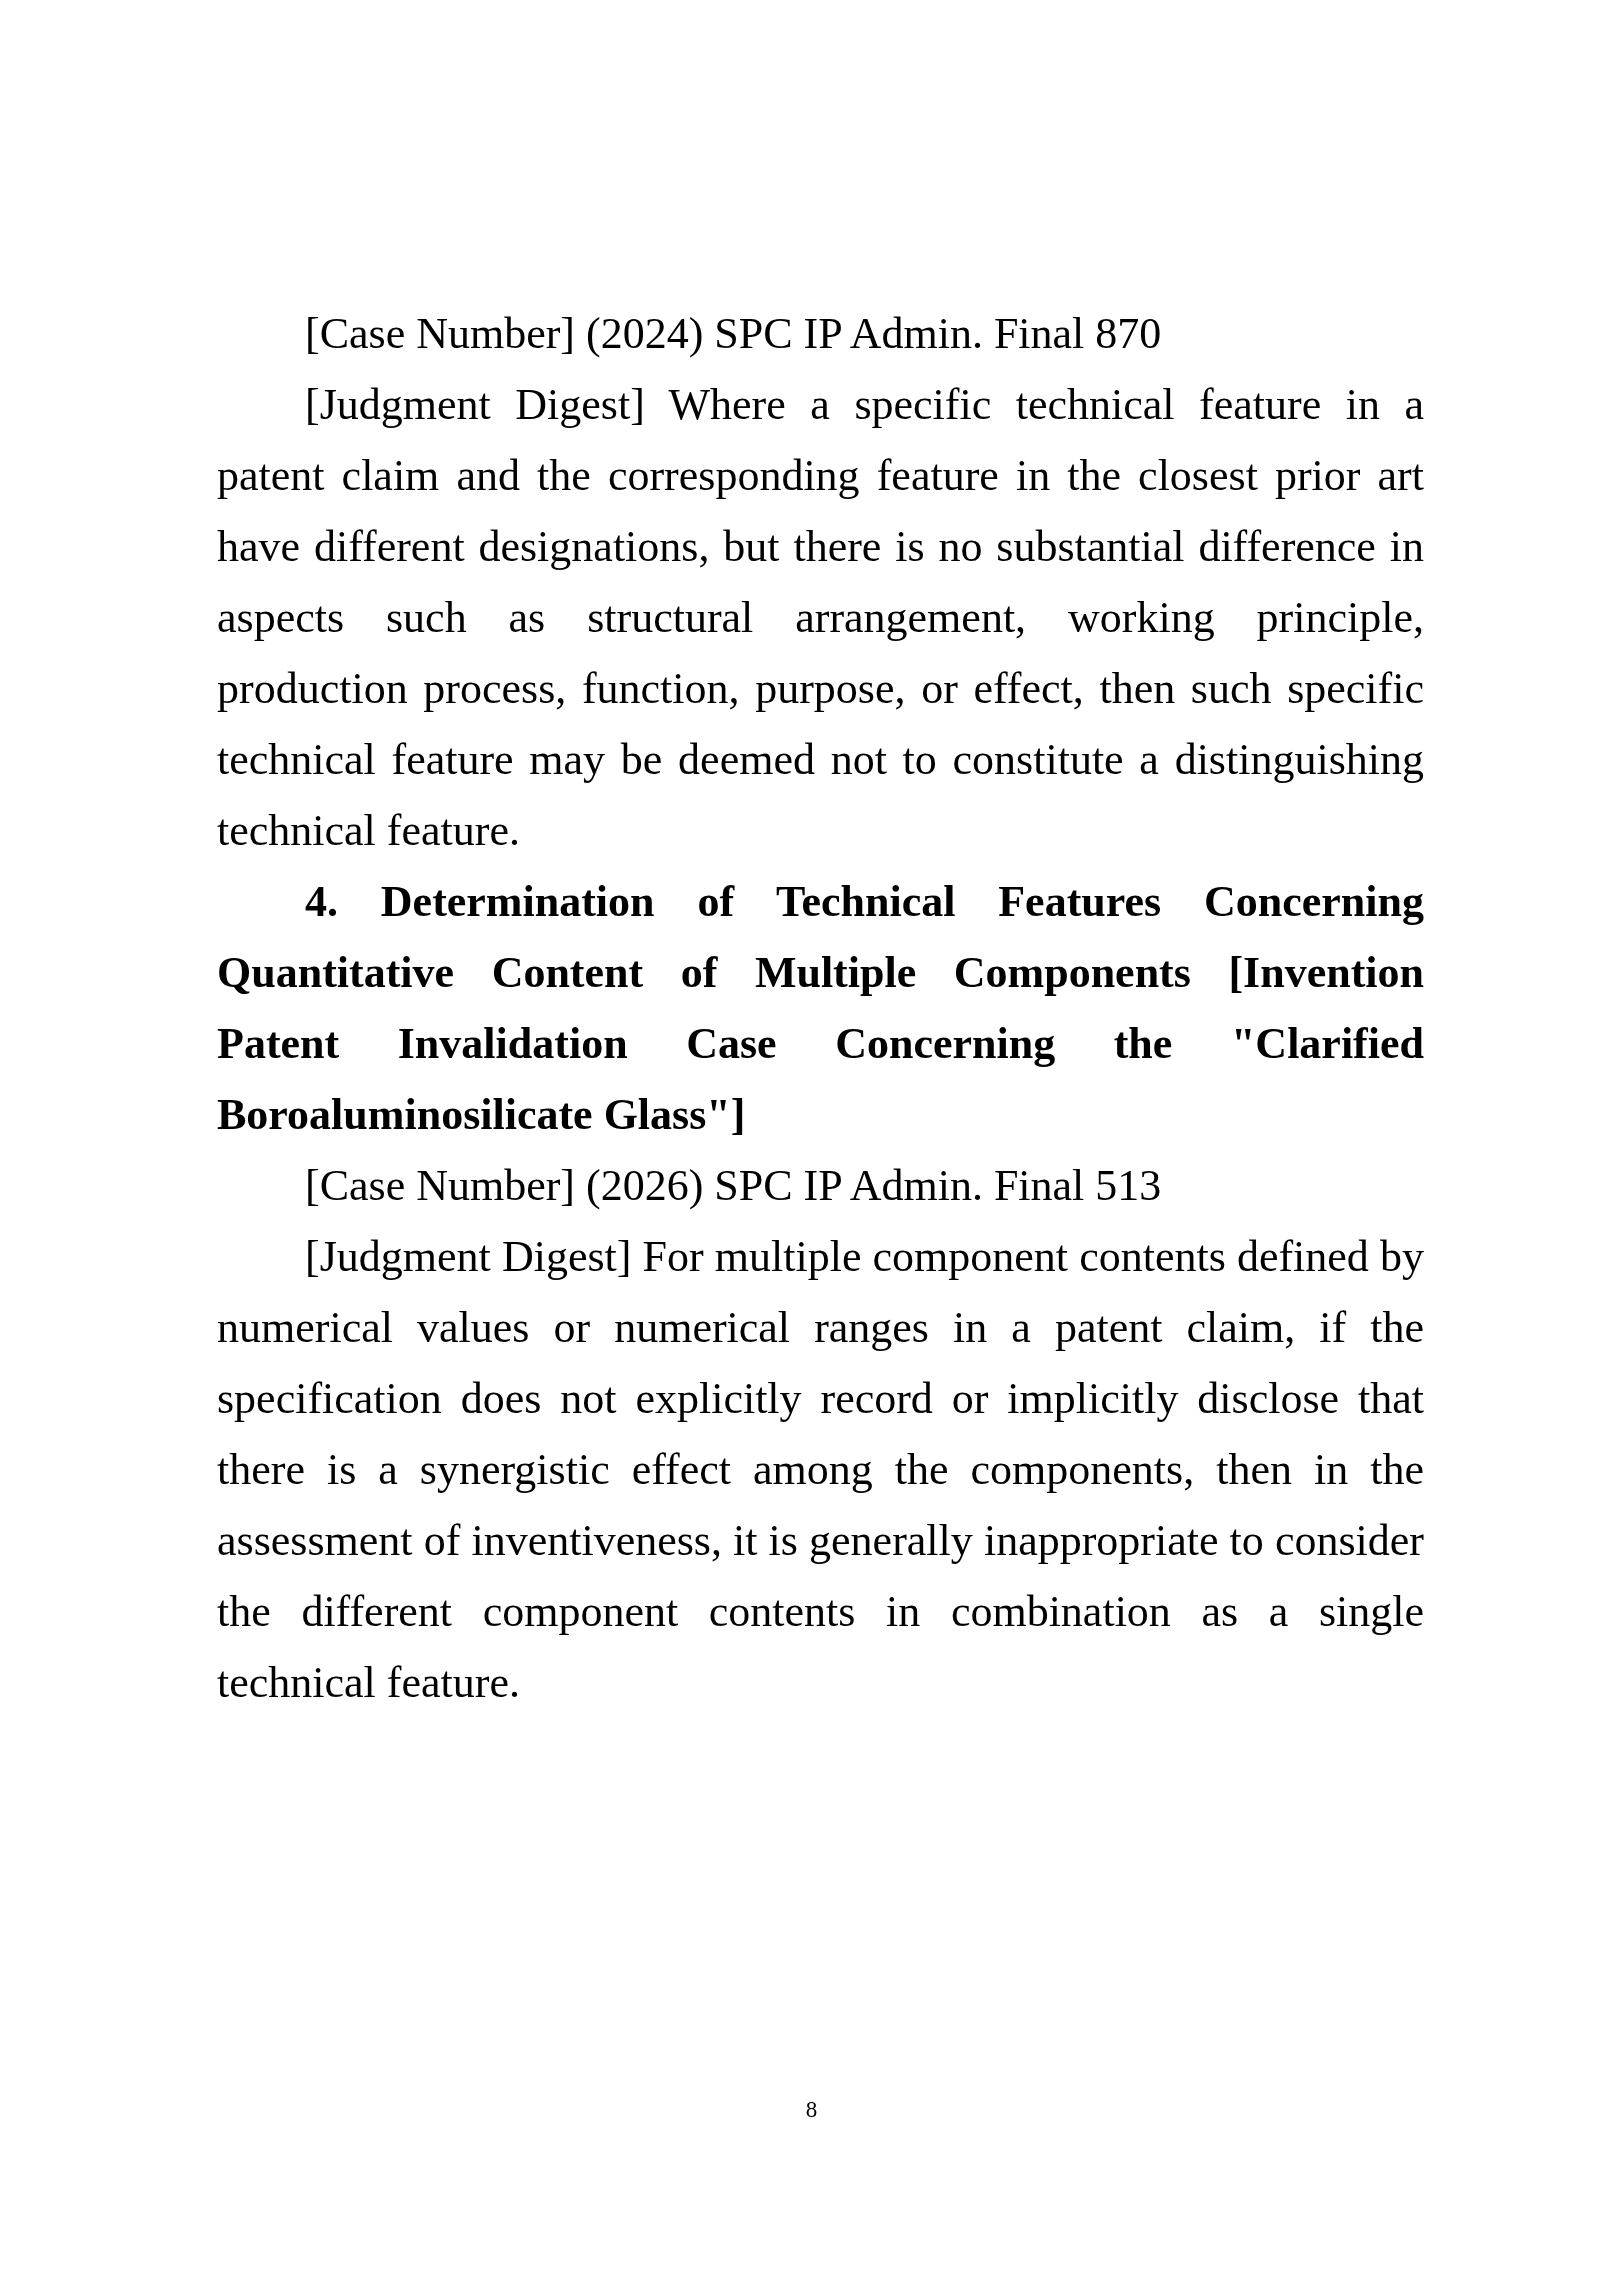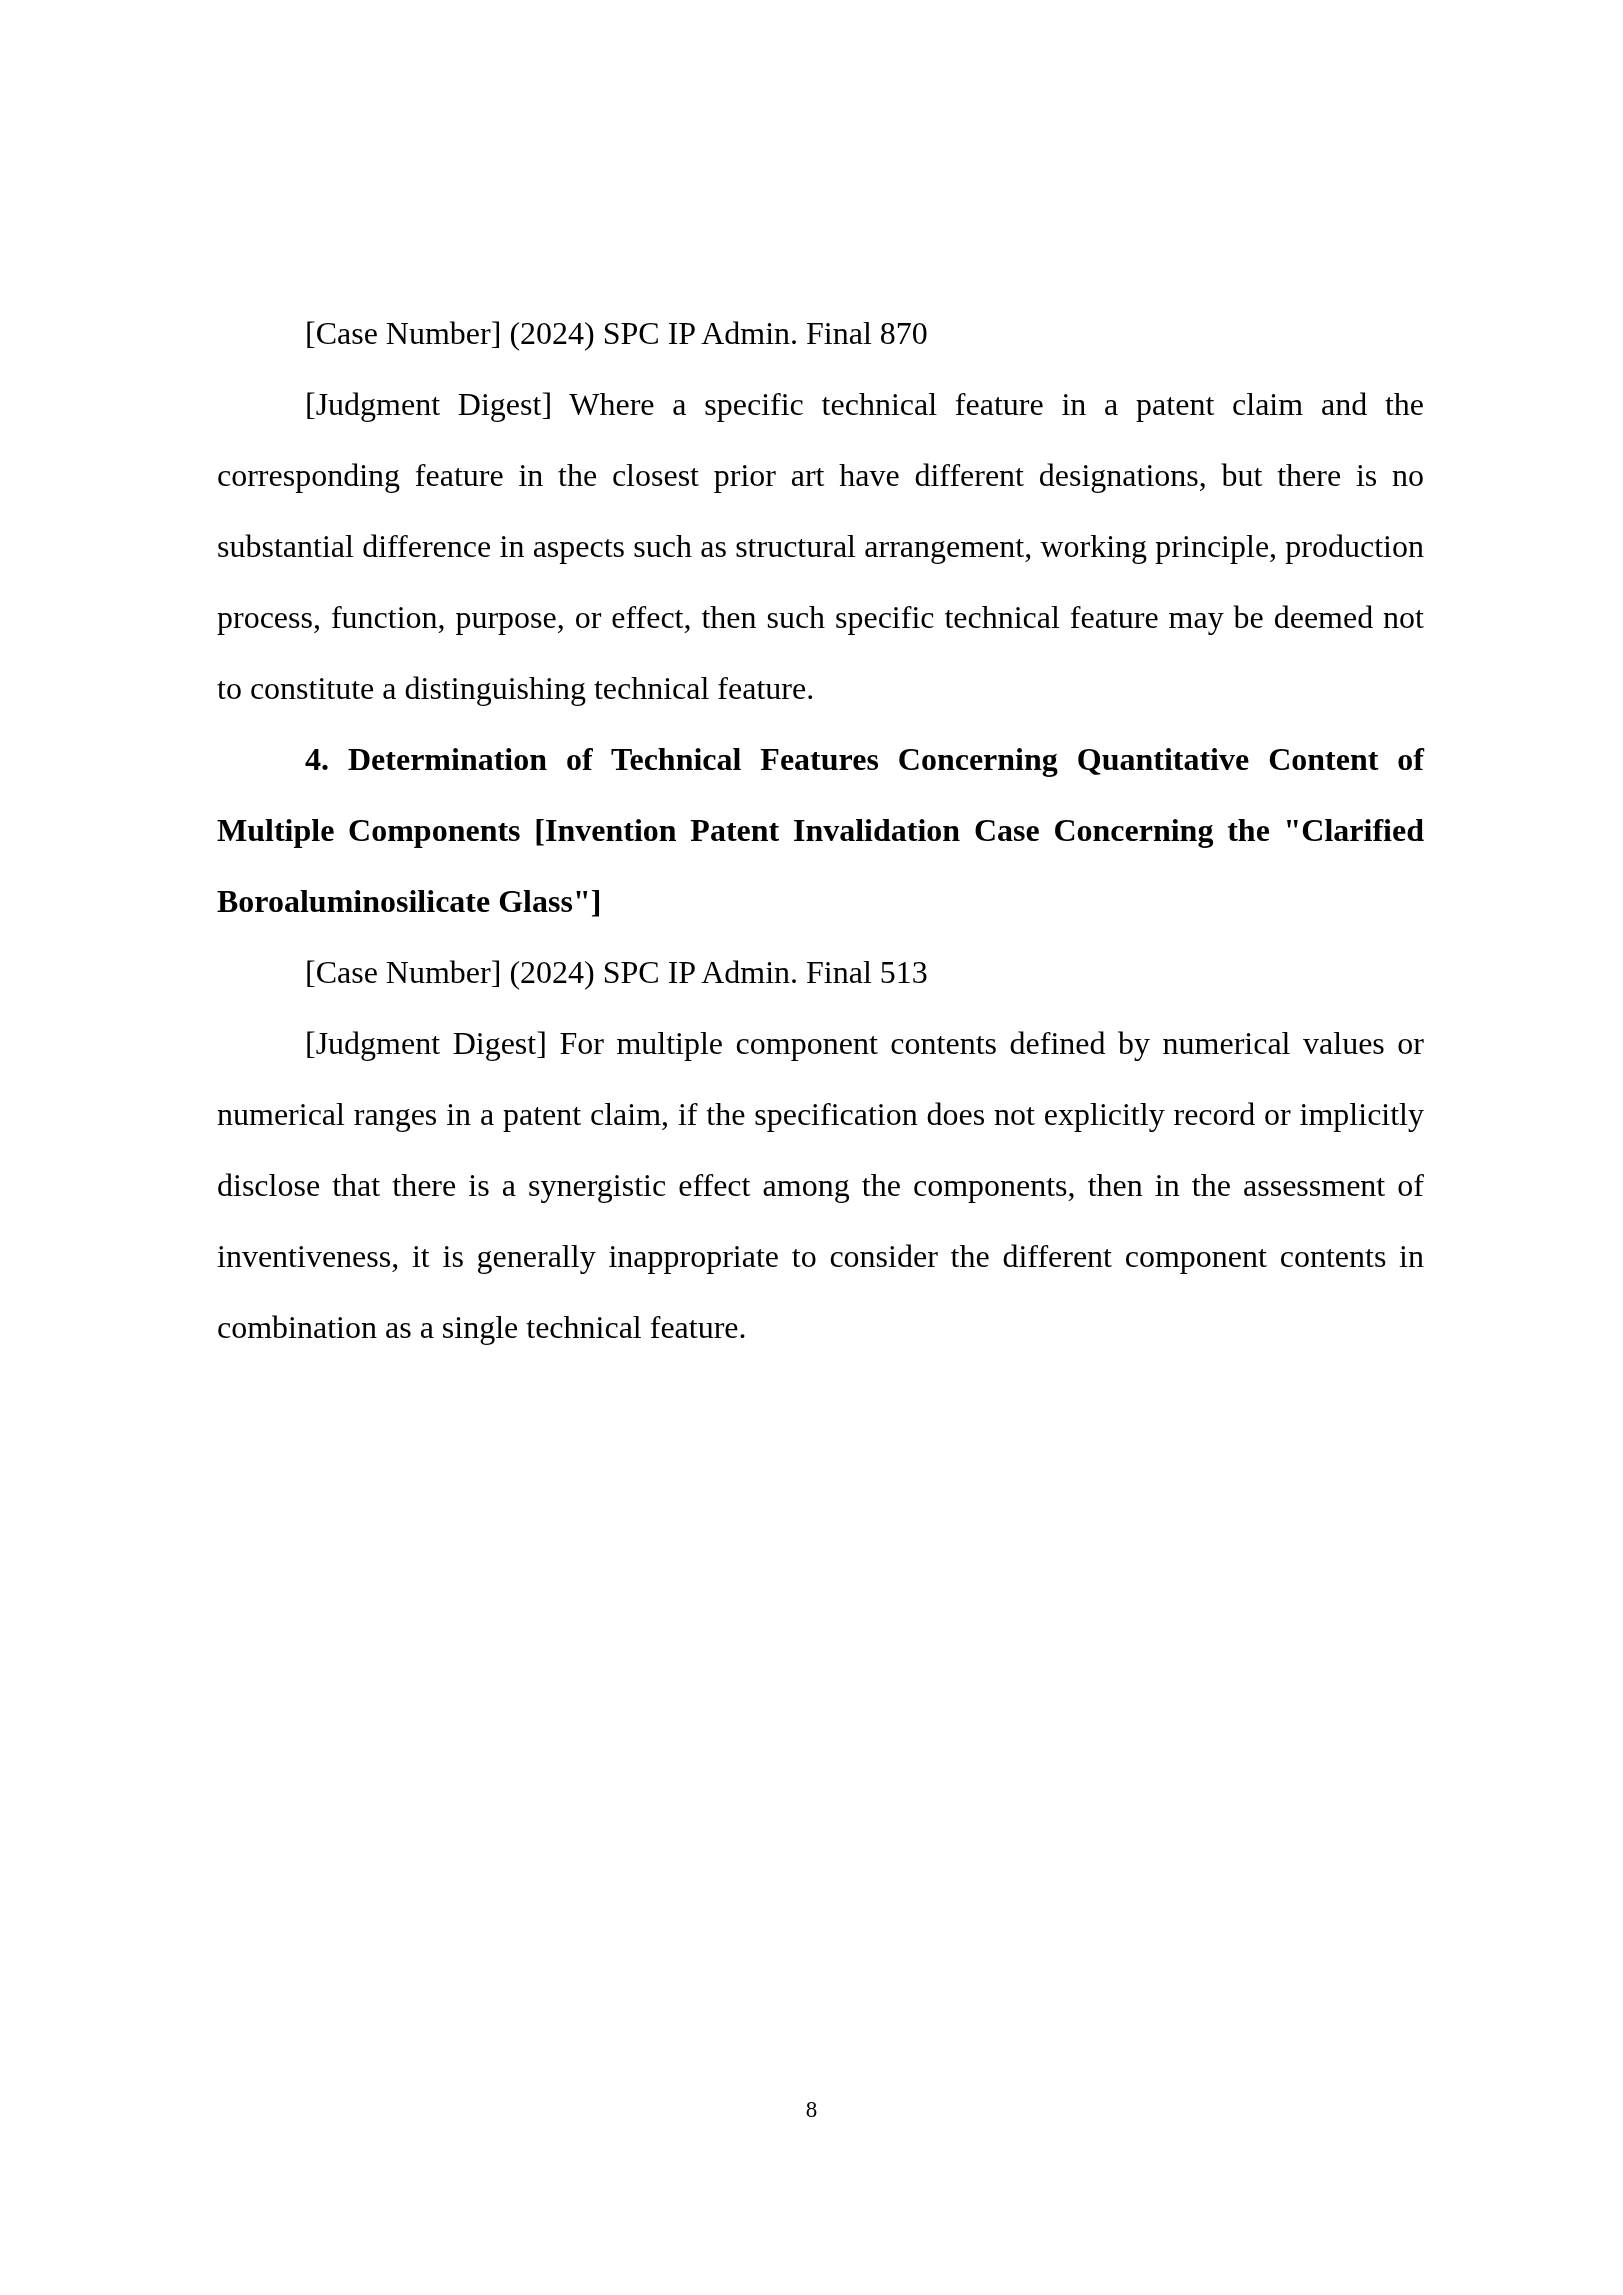--- a/index.html
+++ b/index.html
@@ -20,21 +20,21 @@
     left: 0; top: 0;
     width: 1623px;
     height: 2295px;
     background: #ffffff;
   }
   .body-text {
     position: absolute;
     left: 217px;
     top: 298px;
     width: 1207px;
-    font-size: 32px;
+    font-size: 44px;
     line-height: 71px;
   }
   .para {
     margin: 0;
     text-align: justify;
     text-indent: 88px;
     text-justify: inter-word;
   }
   .heading {
     font-weight: bold;
@@ -50,18 +50,18 @@
   }
 </style>
 </head>
 <body>
 
 <div class="page">
   <div class="body-text">
     <p class="para">[Case Number] (2024) SPC IP Admin. Final 870</p>
     <p class="para">[Judgment Digest] Where a specific technical feature in a patent claim and the corresponding feature in the closest prior art have different designations, but there is no substantial difference in aspects such as structural arrangement, working principle, production process, function, purpose, or effect, then such specific technical feature may be deemed not to constitute a distinguishing technical feature.</p>
     <p class="para heading">4. Determination of Technical Features Concerning Quantitative Content of Multiple Components [Invention Patent Invalidation Case Concerning the "Clarified Boroaluminosilicate Glass"]</p>
-    <p class="para">[Case Number] (2024) SPC IP Admin. Final 513</p>
+    <p class="para">[Case Number] (2026) SPC IP Admin. Final 513</p>
     <p class="para">[Judgment Digest] For multiple component contents defined by numerical values or numerical ranges in a patent claim, if the specification does not explicitly record or implicitly disclose that there is a synergistic effect among the components, then in the assessment of inventiveness, it is generally inappropriate to consider the different component contents in combination as a single technical feature.</p>
   </div>
   <div class="page-number">8</div>
 </div>
 
 
 </body></html>

